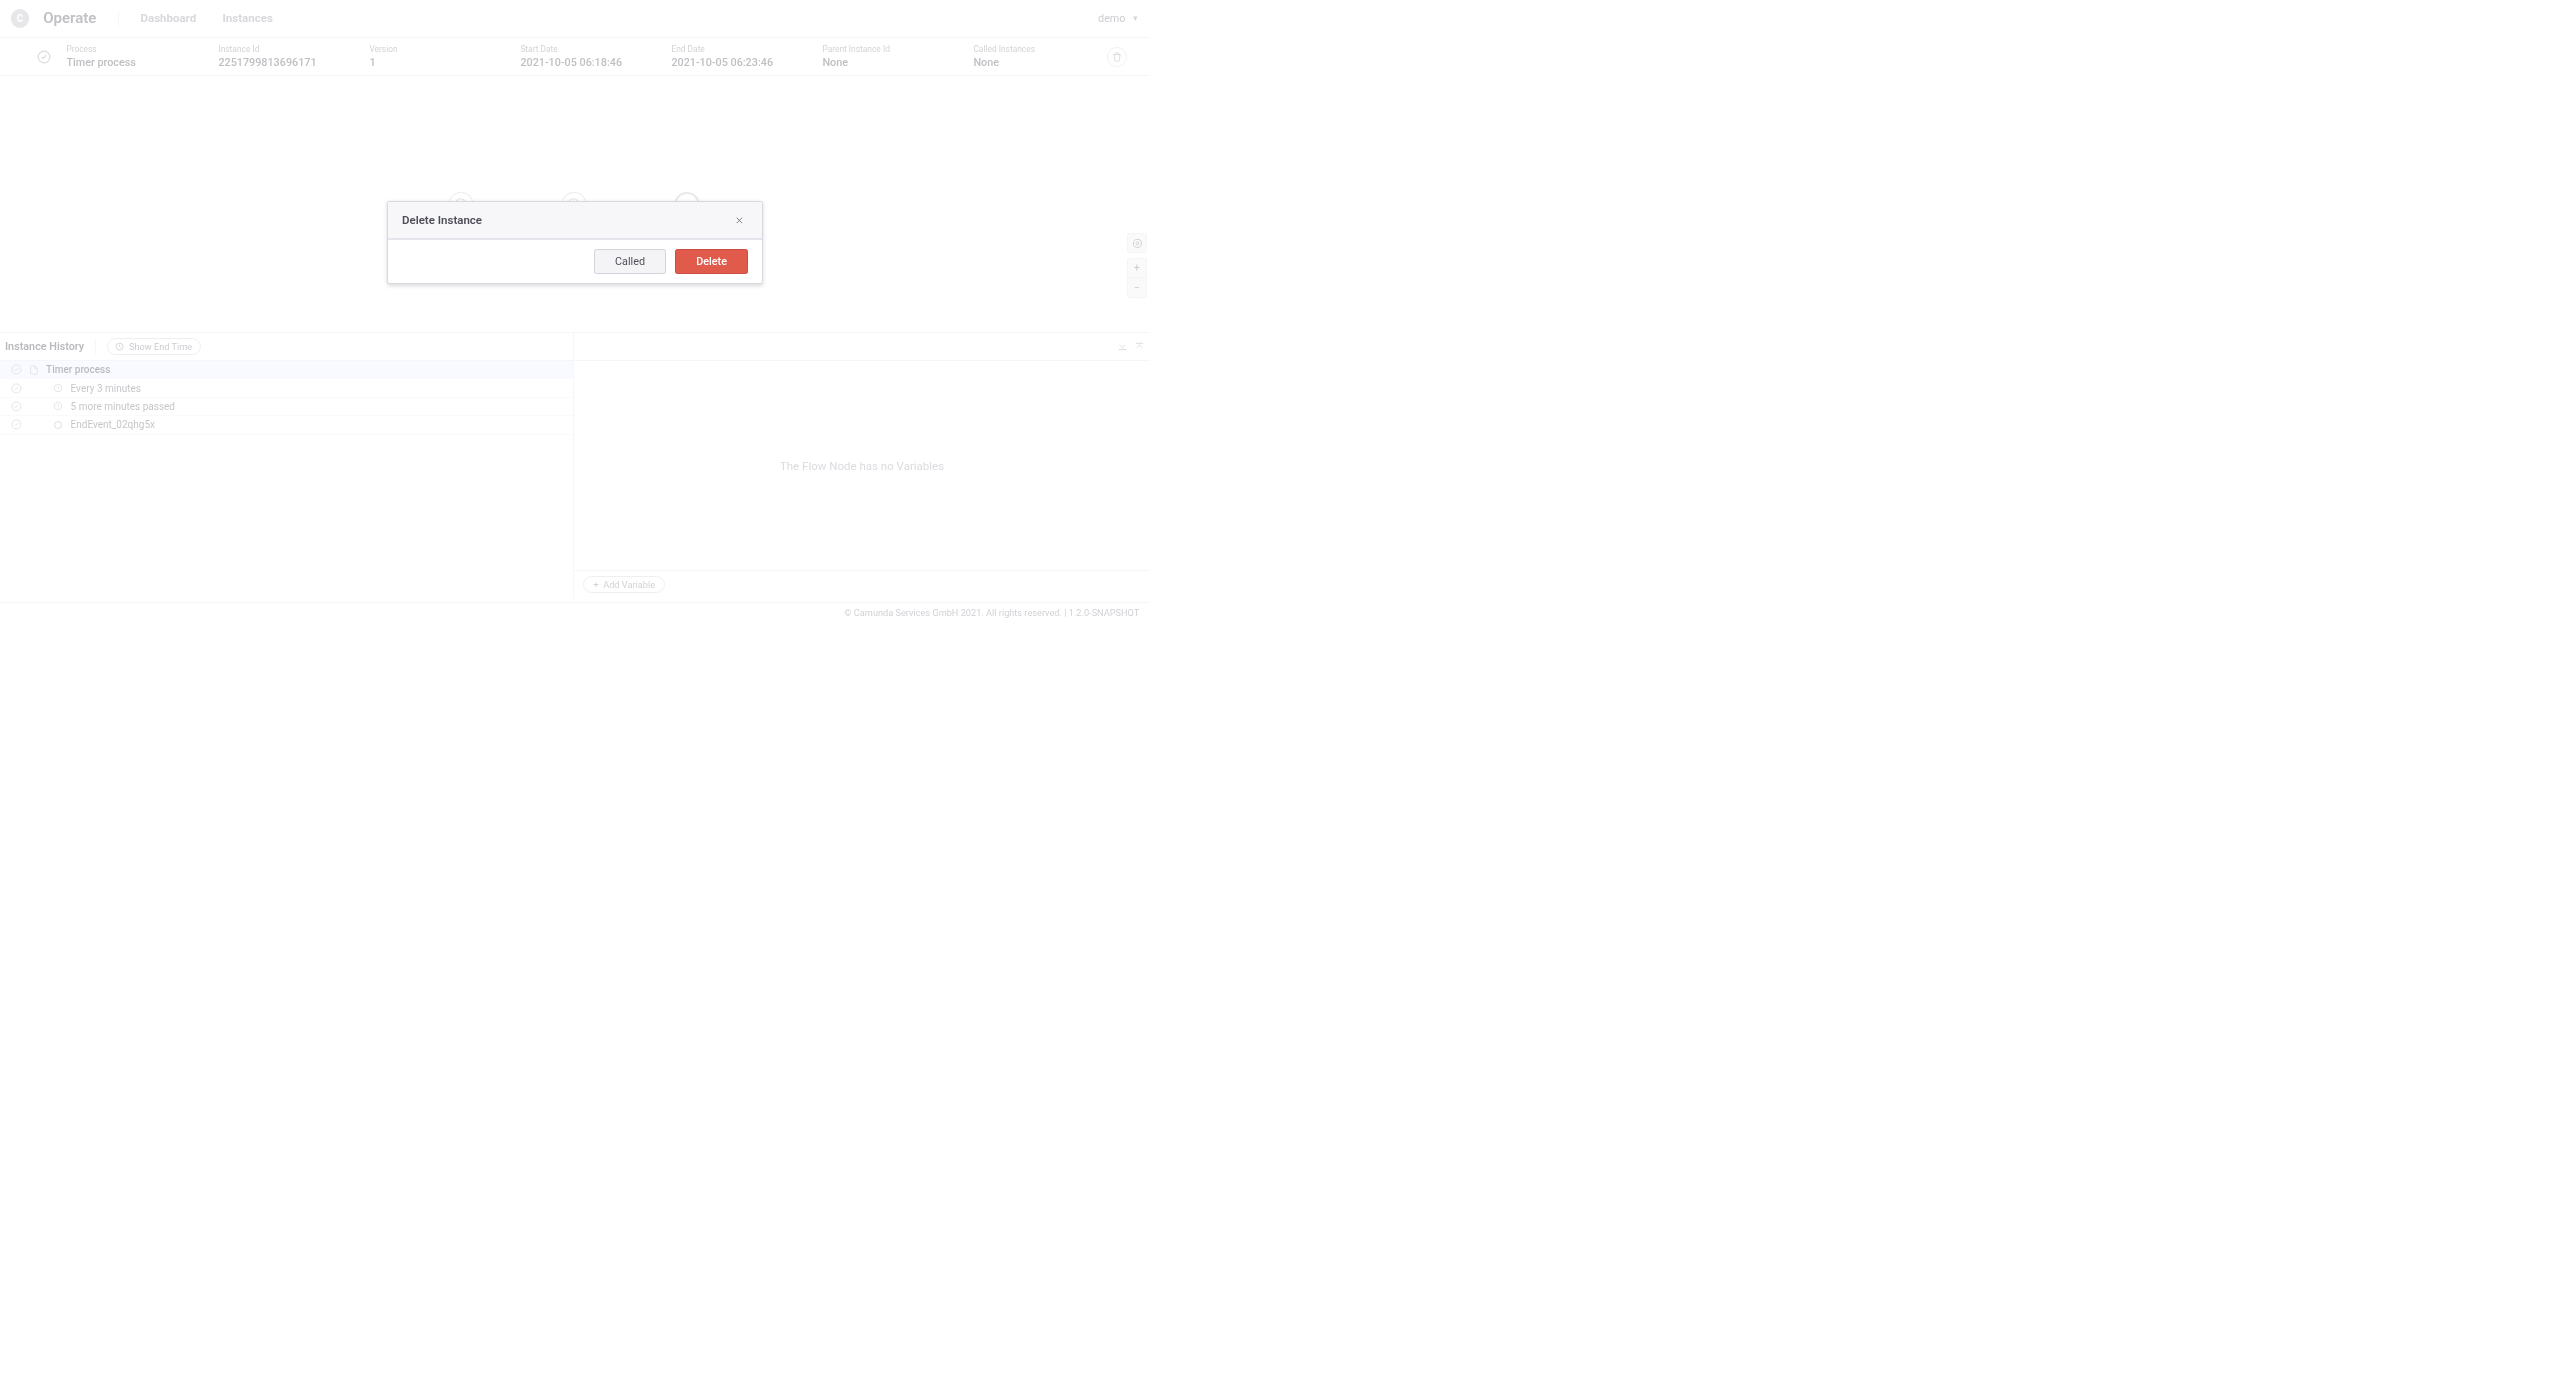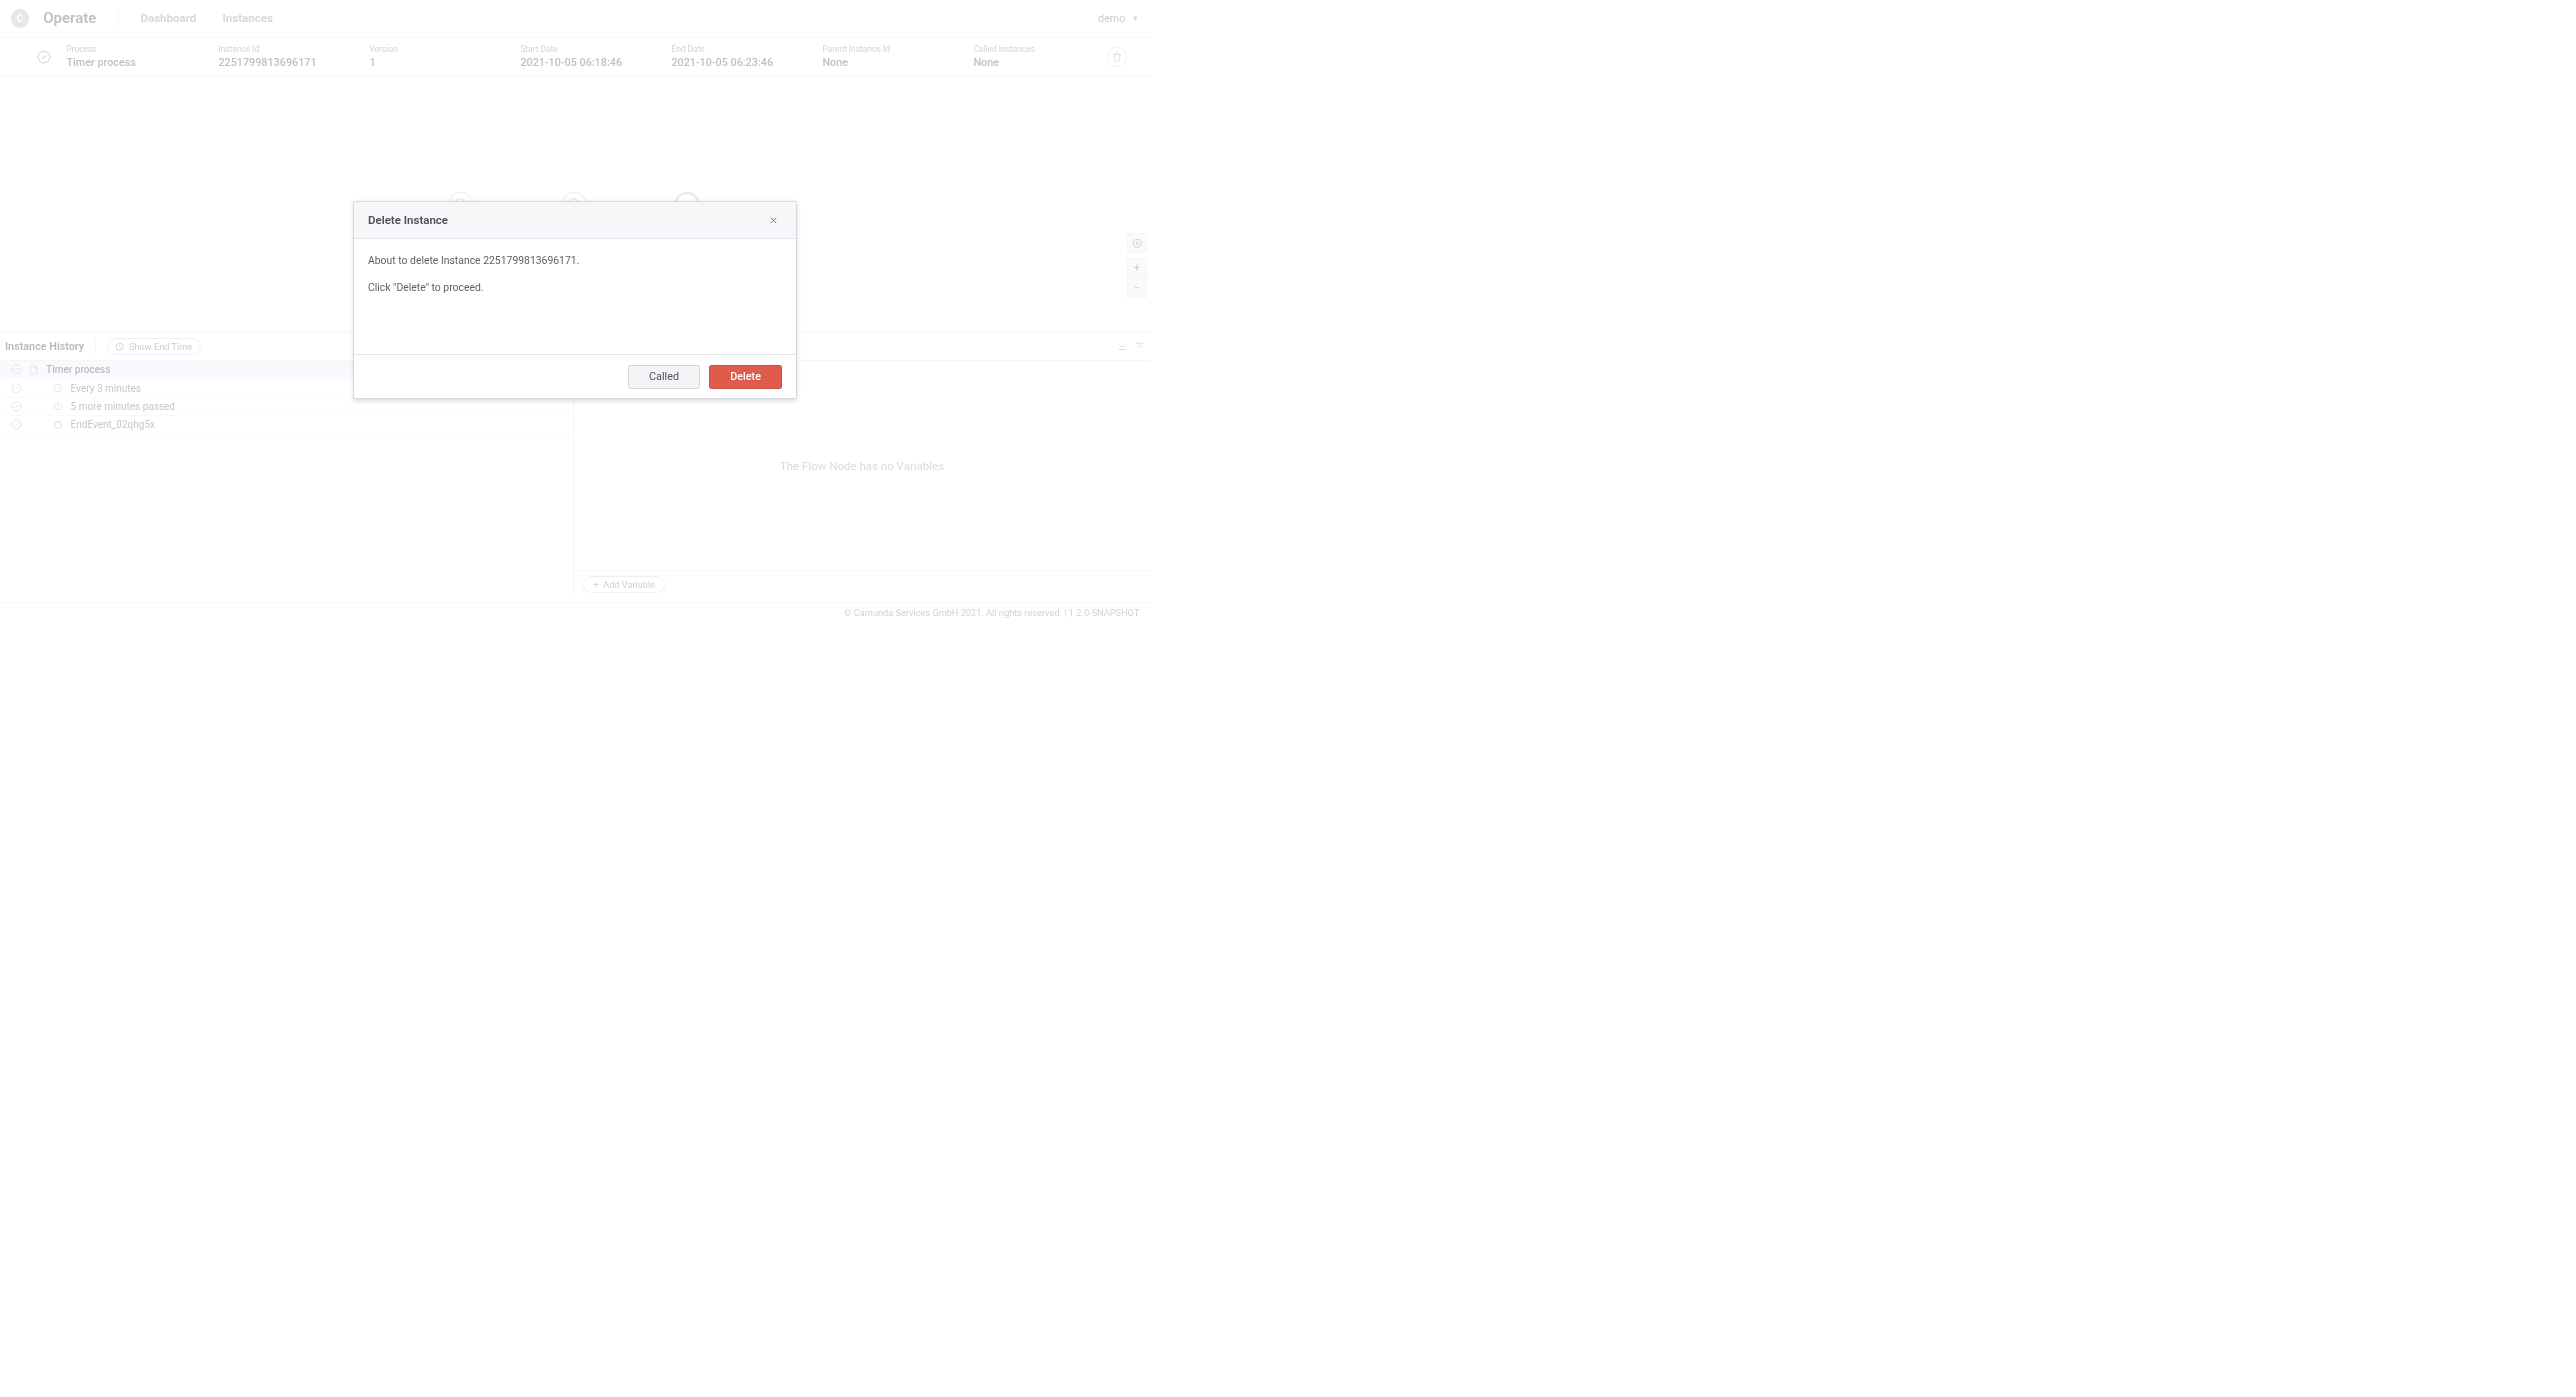--- a/index.html
+++ b/index.html
@@ -213,21 +213,21 @@
 .modal-backdrop {
   position: absolute;
   inset: 0;
   background: rgba(255,255,255,0.6);
   display: flex;
   align-items: flex-start;
   justify-content: center;
 }
 .modal {
   margin-top: 201px;
-  width: 444px;
+  width: 376px;
   background: #fff;
   border: 0.8px solid #d7d8e0;
   border-radius: 2.3px;
   box-shadow: 0 1.5px 4.6px rgba(0,0,0,0.15);
   display: flex; flex-direction: column;
 }
 .modal-header {
   height: 37px;
   background: #f7f7f9;
   border-bottom: 0.8px solid #e4e5ec;
@@ -483,23 +483,19 @@
 <div class="modal-backdrop">
   <div class="modal">
     <div class="modal-header">
       <span class="modal-title">Delete Instance</span>
       <span class="modal-close">
         <svg width="10.8" height="10.8" viewBox="0 0 24 24" fill="none" stroke="currentColor" stroke-width="2">
             <path d="M18 6L6 18M6 6l12 12"></path>
           </svg>
       </span>
     </div>
-    <div class="modal-body">
-      <p>About to delete Instance 2251799813696171.</p>
-      <p>Click "Delete" to proceed.</p>
-    </div>
     <div class="modal-footer">
       <div class="btn btn-secondary">Called</div>
       <div class="btn btn-danger">Delete</div>
     </div>
   </div>
 </div>
 
 
 </body></html>

